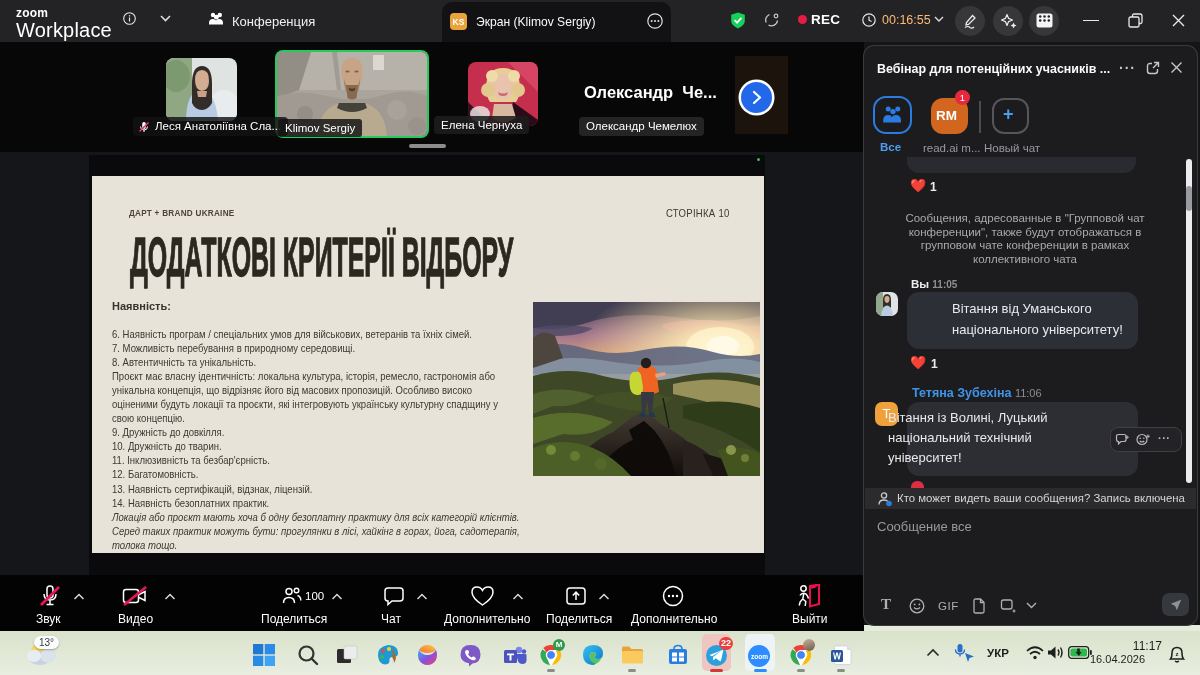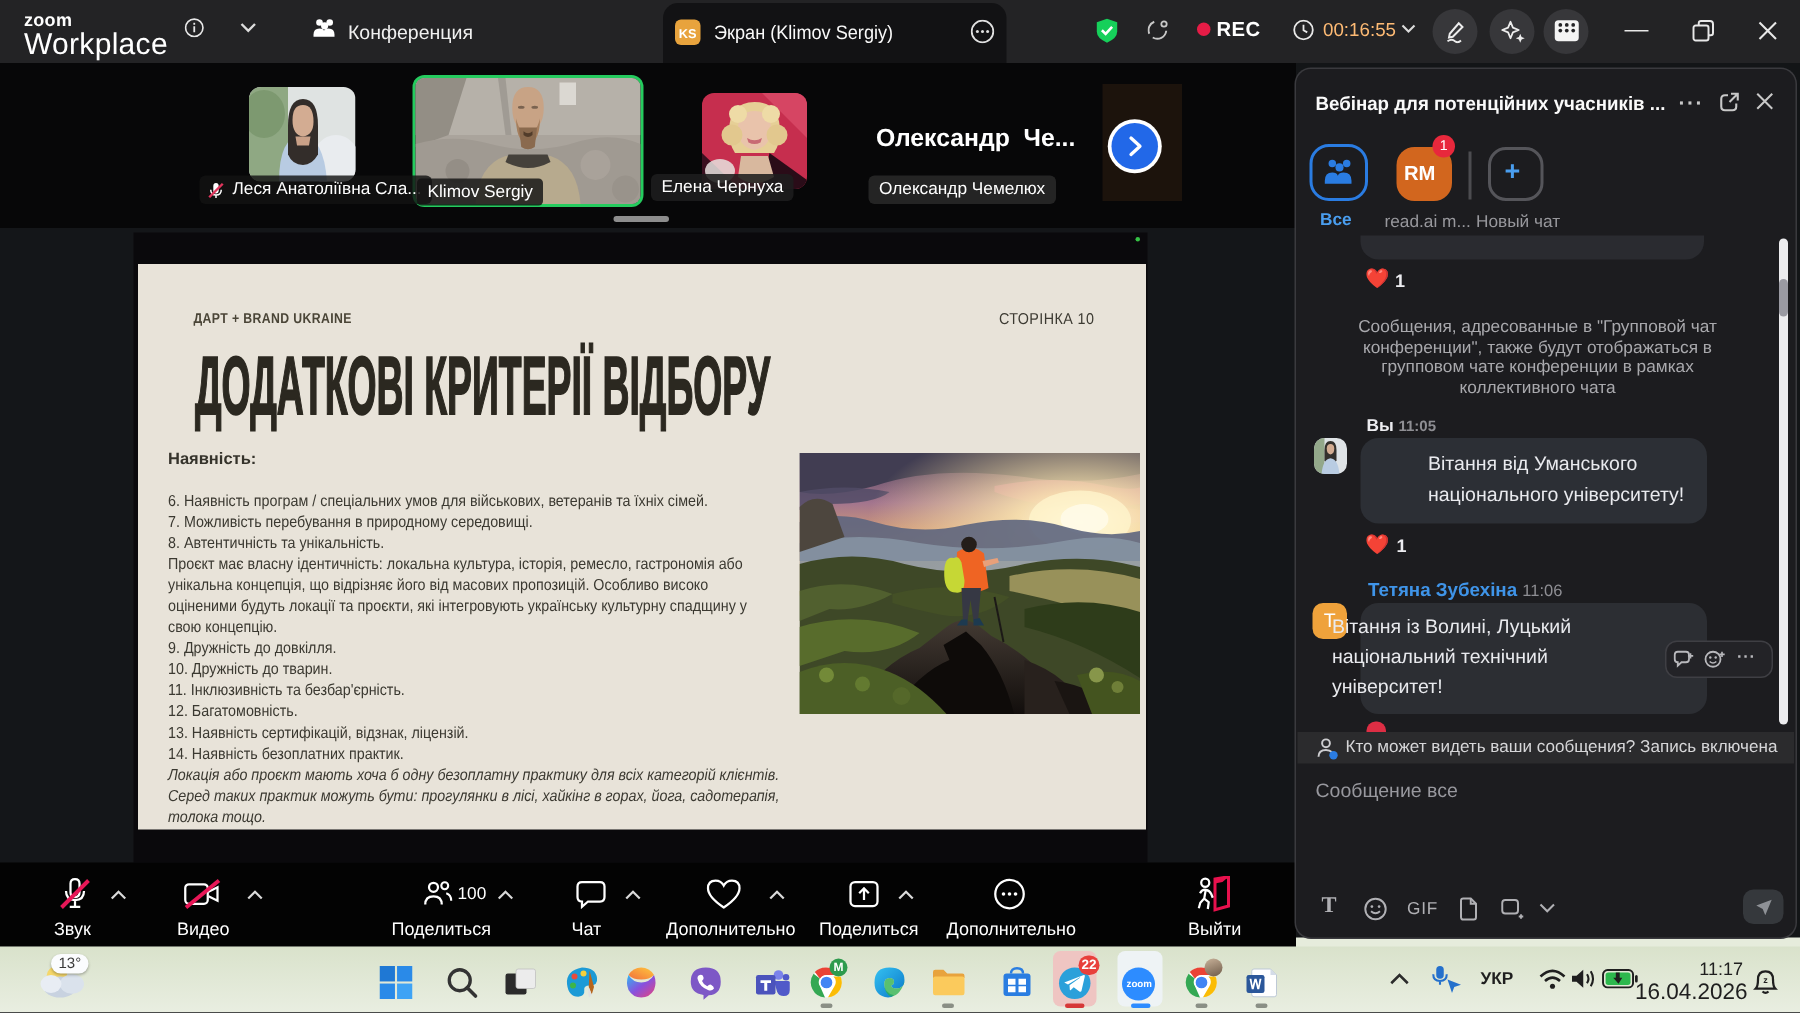--- a/index.html
+++ b/index.html
@@ -573,18 +573,18 @@
     <path d="M1 5.5 H4 L8.5 1.5 V13.5 L4 9.5 H1 Z" fill="#1f1f1f"></path>
     <path d="M11 4.5 Q13 7.5 11 10.5 M13.5 2.5 Q16.5 7.5 13.5 12.5" stroke="#1f1f1f" stroke-width="1.4" fill="none"></path>
   </svg>
 <svg class="abs" style="left:1068px;top:646px" width="24" height="13" viewBox="0 0 24 13">
     <rect x="0.7" y="0.7" width="20" height="11.6" rx="3" fill="none" stroke="#1f1f1f" stroke-width="1.3"></rect>
     <rect x="2.4" y="2.4" width="16.6" height="8.2" rx="1.8" fill="#2db84d"></rect>
     <rect x="22" y="4" width="1.8" height="5" rx="1" fill="#1f1f1f"></rect>
     <path d="M10 2.5 L13.5 6.5 H11.8 V10 H9.2 V6.5 H7.5 Z" fill="#1f1f1f" transform="rotate(180 10.5 6.2)"></path>
   </svg>
 <div class="abs" style="left:1100px;top:639px;width:62px;text-align:right;color:#1f1f1f;font-size:12px">11:17</div>
-<div class="abs" style="left:1090px;top:653px;width:72px;text-align:left;color:#1f1f1f;font-size:15px">16.04.2026</div>
+<div class="abs" style="left:1090px;top:653px;width:72px;text-align:left;color:#1f1f1f;font-size:11px">16.04.2026</div>
 <svg class="abs" style="left:1168px;top:646px" width="18" height="18" viewBox="0 0 18 18">
     <path d="M9 1.5 Q14 1.5 14 7 Q14 11.5 15.5 13 H2.5 Q4 11.5 4 7 Q4 1.5 9 1.5 Z" fill="none" stroke="#1f1f1f" stroke-width="1.5"></path>
     <path d="M7 15 Q9 16.8 11 15" stroke="#1f1f1f" stroke-width="1.5" fill="none"></path>
     <text x="9" y="9.5" font-size="6" font-weight="bold" fill="#1f1f1f" text-anchor="middle">z</text>
   </svg>
 
 </body></html>

